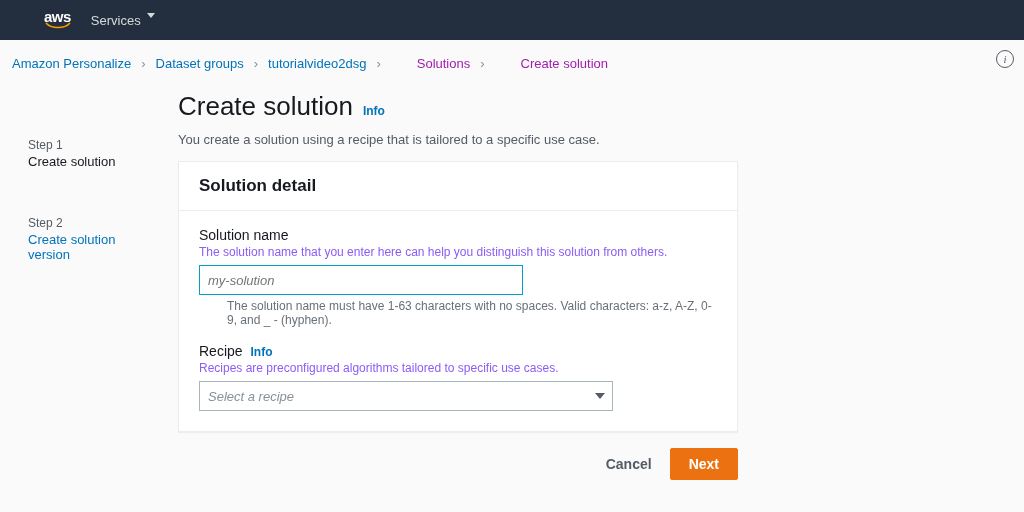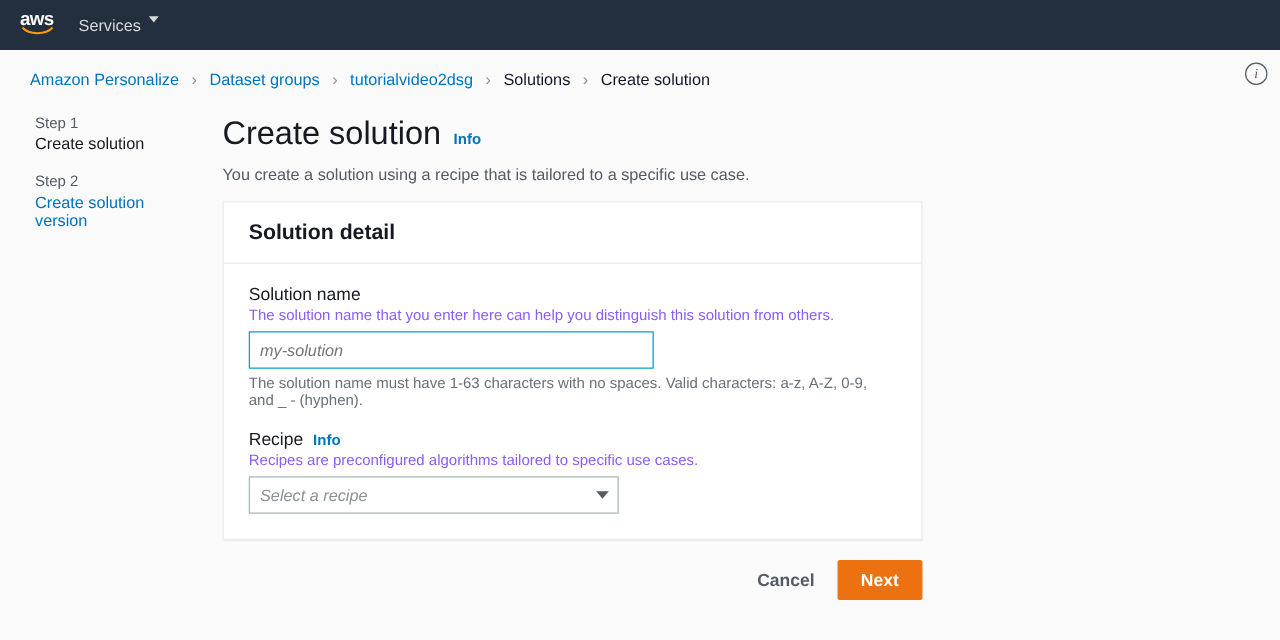--- a/index.html
+++ b/index.html
@@ -1,53 +1,53 @@
 <!DOCTYPE html>
 <html><head>
 <meta charset="utf-8">
 <style>
   * { box-sizing: border-box; margin: 0; padding: 0; }
   html, body { width: 1024px; height: 512px; overflow: hidden; font-family: "Amazon Ember", "Helvetica Neue", Arial, sans-serif; color: #16191f; background: #fafafa; }
   
   .topnav { display: flex; align-items: center; height: 40px; background: #232f3e; color: #d5dbdb; padding: 0 16px; font-size: 13px; }
-  .topnav .logo { display: flex; flex-direction: column; align-items: flex-end; margin-right: 20px; line-height: 1; }
+  .topnav .logo { display: flex; flex-direction: column; align-items: flex-end; margin-right: 20px; line-height: 1; margin-left: 28px; }
   .topnav .logo-text { color: #fff; font-weight: 700; font-size: 15px; letter-spacing: -0.5px; }
   .topnav .logo-smile { color: #ff9900; font-size: 10px; margin-top: -2px; }
   .topnav .svc { display: flex; gap: 6px; cursor: pointer; }
   .topnav .spacer { flex: 1; }
   .topnav .right { display: flex; align-items: center; gap: 22px; }
   .topnav .right > div { display: flex; align-items: center; gap: 6px; cursor: pointer; }
   .caret-down { width: 0; height: 0; border-left: 4px solid transparent; border-right: 4px solid transparent; border-top: 5px solid #d5dbdb; display: inline-block; }
   .bell { width: 14px; height: 14px; display: inline-block; }
   
   .page { position: relative; height: calc(100% - 40px); background: #fafafa; }
-  .breadcrumb { display: flex; align-items: center; gap: 10px; padding: 16px 28px 0 24px; font-size: 13px; }
+  .breadcrumb { display: flex; align-items: center; gap: 10px; padding: 16px 28px 0 12px; font-size: 13px; }
   .breadcrumb a { color: #0073bb; text-decoration: none; cursor: pointer; }
-  .breadcrumb .current { color: #0f172a; }
+  .breadcrumb .current { color: #a21caf; margin-left: 26px; }
   .breadcrumb .sep { color: #879196; }
   .body { display: flex; padding: 20px 28px 0 28px; gap: 30px; }
   .sidenav { width: 120px; font-size: 13px; }
-  .sidenav .step-lbl { color: #545b64; font-size: 12px; }
+  .sidenav .step-lbl { color: #545b64; font-size: 12px; margin-top: 47px; }
   .sidenav .step-name { margin-top: 2px; margin-bottom: 16px; }
   .sidenav .current { color: #16191f; }
   .sidenav .link { color: #0073bb; cursor: pointer; }
   .main { flex: 1; max-width: 560px; }
   .h1row { display: flex; align-items: baseline; gap: 10px; }
   h1 { font-size: 26px; font-weight: 400; color: #16191f; }
   .infolink { color: #0073bb; font-size: 12px; font-weight: 700; cursor: pointer; }
   .subtitle { margin-top: 10px; font-size: 13px; color: #545b64; }
   .panel { margin-top: 14px; background: #fff; border: 1px solid #eaeded; box-shadow: 0 1px 1px rgba(0,0,0,0.05); }
   .panel-header { padding: 14px 20px; font-weight: 700; font-size: 17px; border-bottom: 1px solid #eaeded; }
   .panel-body { padding: 16px 20px 20px 20px; font-size: 13px; }
   .field { margin-bottom: 16px; }
   .flabel { font-weight: 400; color: #16191f; font-size: 14px; }
   .fdesc { color: #8b5cf6; font-size: 12px; margin-top: 2px; }
-  .fconstraint { color: #687078; font-size: 12px; margin-top: 4px; }
+  .fconstraint { color: #687078; font-size: 12px; margin-top: 4px; margin-left: 28px; }
   .txtin { width: 324px; height: 30px; border: 1px solid #00a1c9; padding: 4px 8px; font-size: 13px; font-style: italic; color: #879196; margin-top: 6px; }
-  .selectwrap { position: relative; width: 296px; margin-top: 6px; }
+  .selectwrap { position: relative; width: 414px; margin-top: 6px; }
   .selectbox { width: 100%; height: 30px; border: 1px solid #aab7b8; padding: 4px 26px 4px 8px; font-size: 13px; font-style: italic; color: #879196; background: #fff; cursor: pointer; display: flex; align-items: center; }
   .selectwrap .sel-caret { position: absolute; right: 8px; top: 12px; border-left: 5px solid transparent; border-right: 5px solid transparent; border-top: 6px solid #545b64; }
   .actions { display: flex; justify-content: flex-end; margin-top: 16px; }
   .btn { height: 32px; padding: 0 18px; font-size: 14px; border-radius: 2px; cursor: pointer; display: inline-flex; align-items: center; justify-content: center; }
   .btn-ghost { background: transparent; border: none; color: #545b64; font-weight: 700; }
   .btn-primary { background: #ec7211; border: 1px solid #ec7211; color: #fff; font-weight: 700; }
   .info-toggle { position: absolute; top: 10px; right: 10px; width: 18px; height: 18px; border: 1.5px solid #545b64; border-radius: 50%; display: flex; align-items: center; justify-content: center; font-size: 11px; font-family: Georgia, serif; font-style: italic; color: #545b64; cursor: pointer; }
 </style>
 </head>
 <body>

